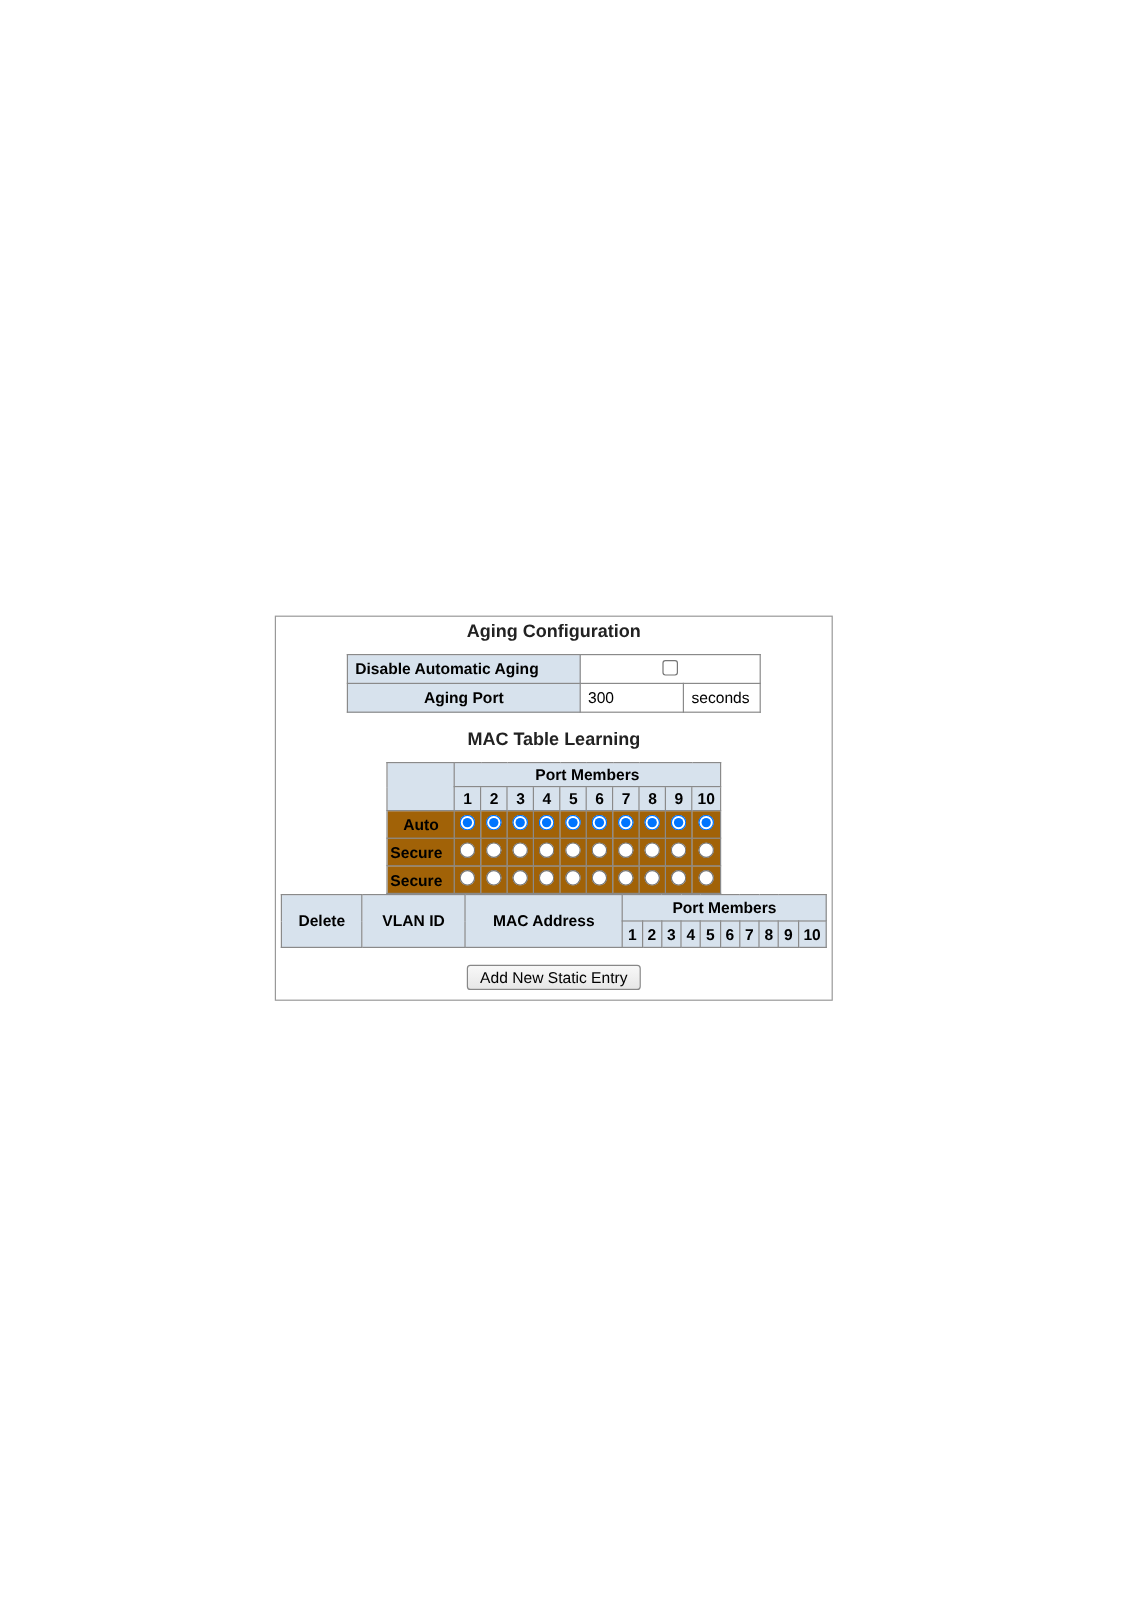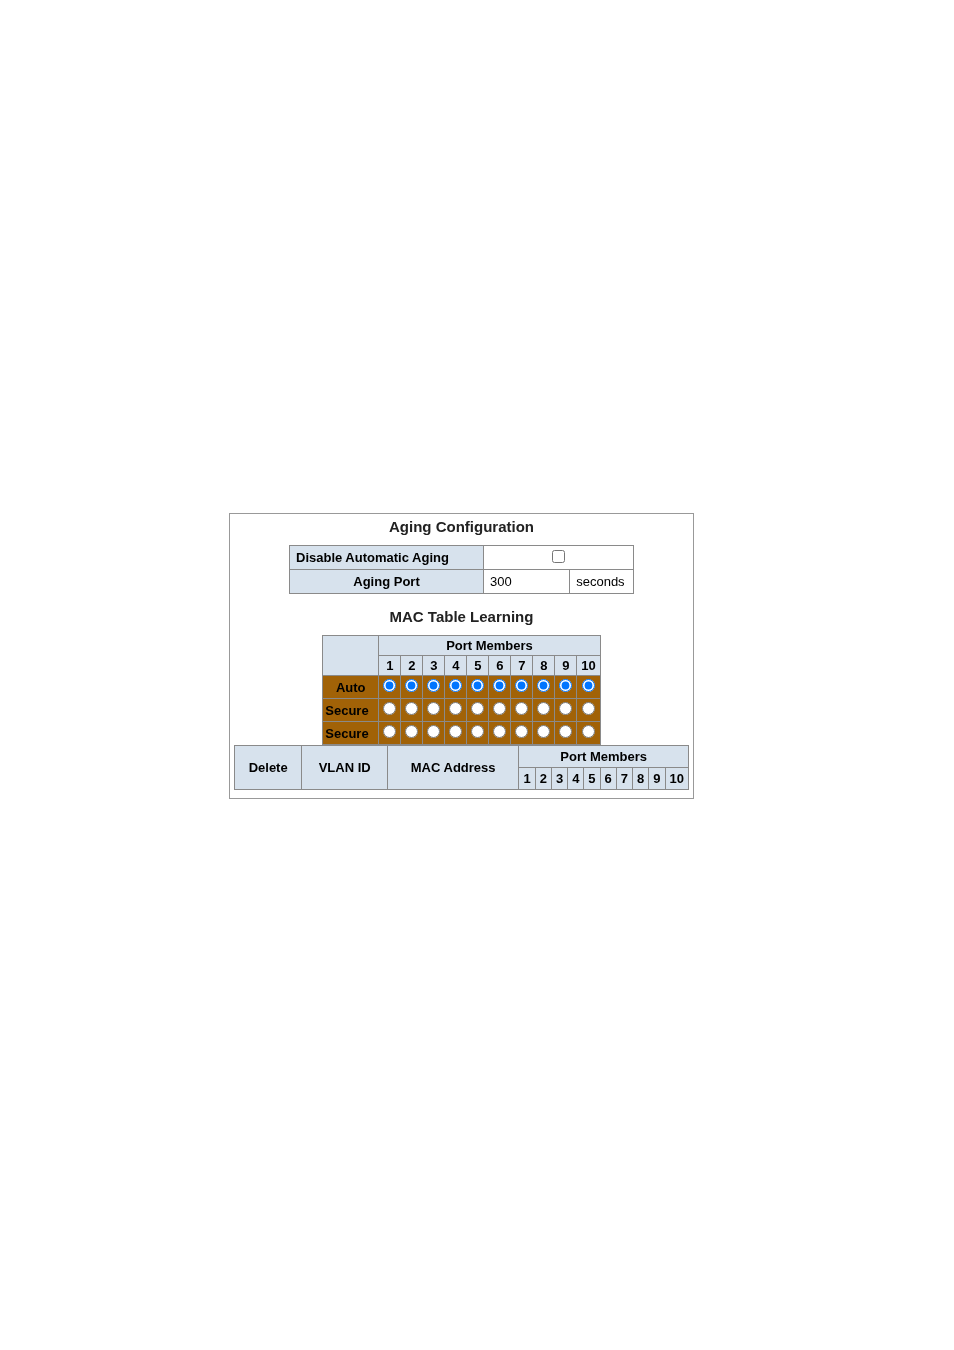--- a/index.html
+++ b/index.html
@@ -214,13 +214,16 @@
       <th class="tight-col">5</th>
       <th class="tight-col">6</th>
       <th class="tight-col">7</th>
       <th class="tight-col">8</th>
       <th class="tight-col">9</th>
       <th class="tight-col">10</th>
     </tr>
   </tbody>
     </table>
 
+  <div class="btn-row">
+    <button class="native">Add New Static Entry</button>
+  </div>
 </div>
 
 </body></html>

